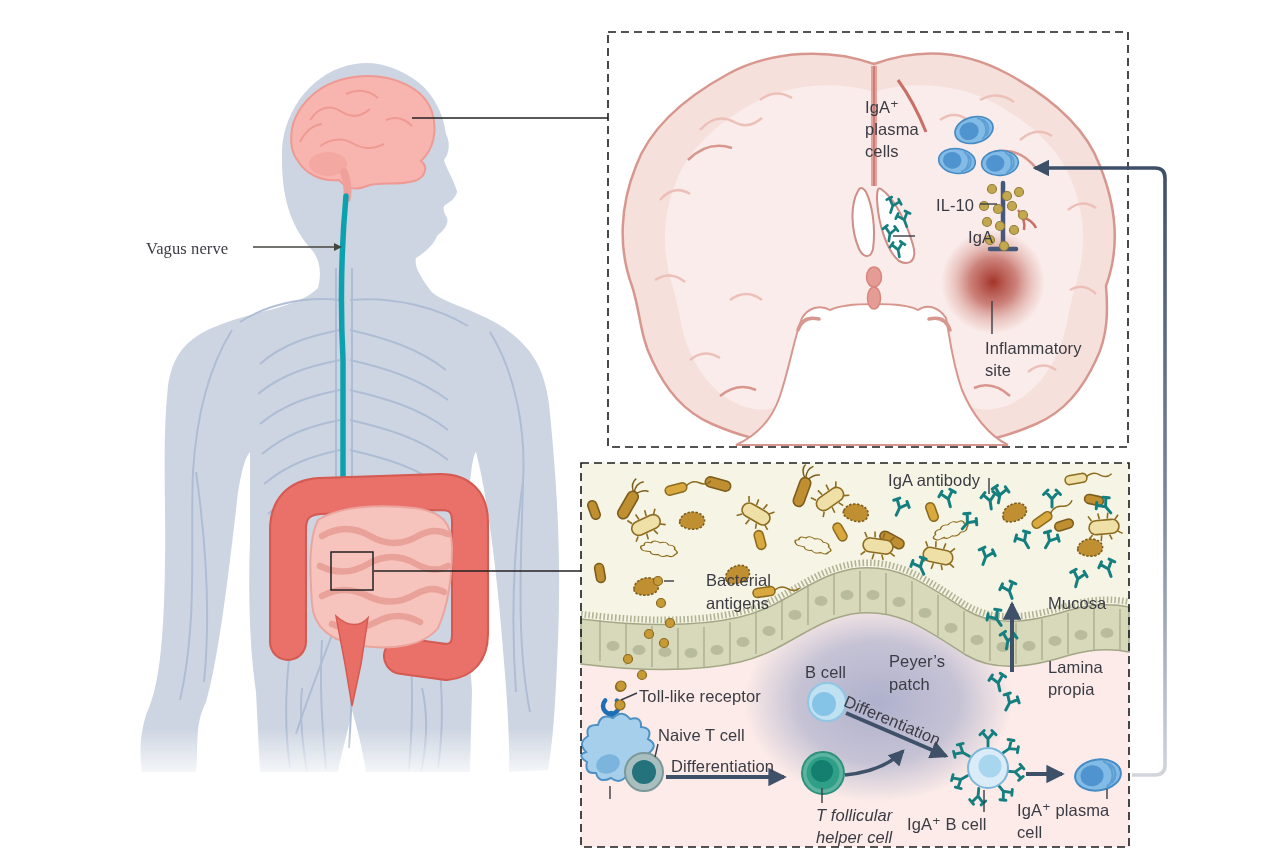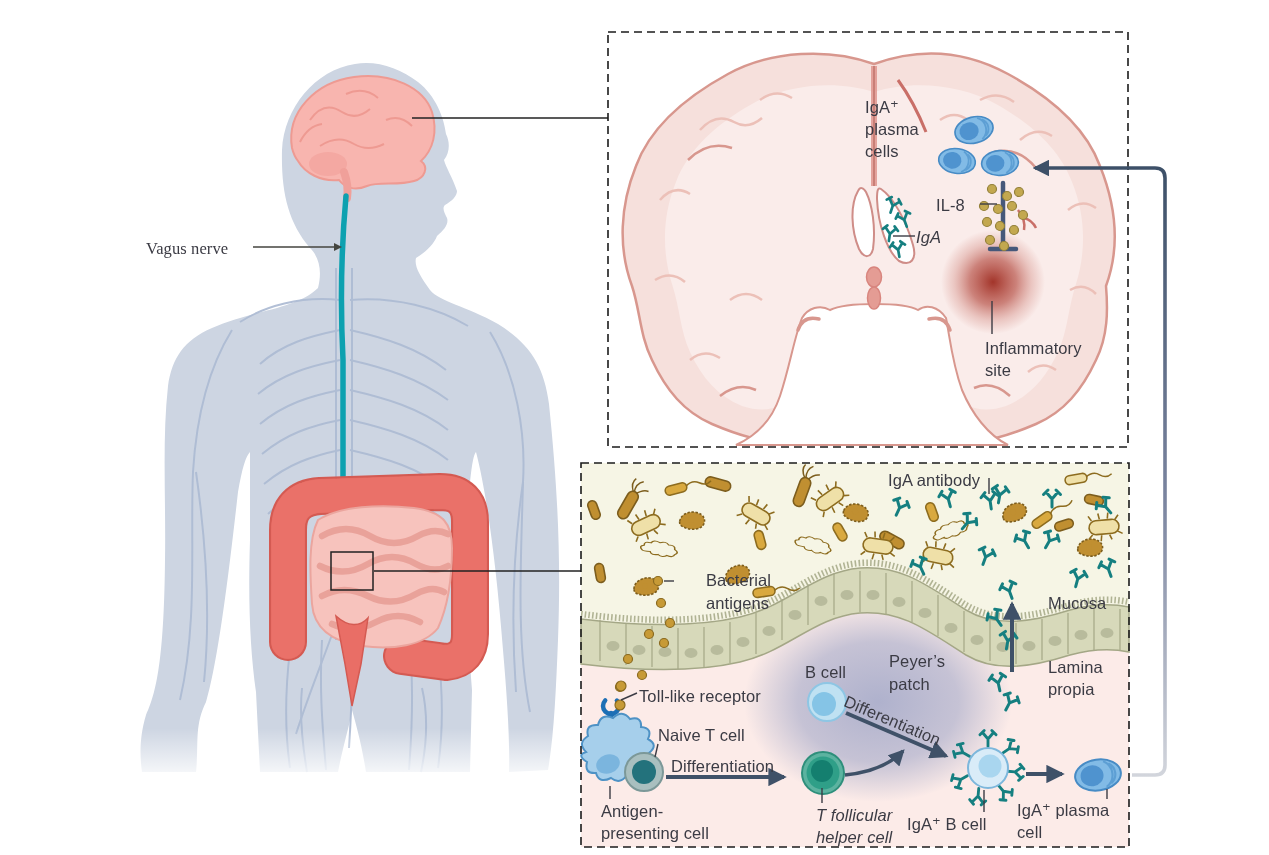--- a/index.html
+++ b/index.html
@@ -4,21 +4,21 @@
 <style>
   html,body{margin:0;padding:0;background:#fff;}
   .canvas{position:relative;width:1269px;height:855px;background:#ffffff;overflow:hidden;
           font-family:"Liberation Sans","DejaVu Sans",sans-serif;}
   svg{position:absolute;left:0;top:0;}
   .lbl{position:absolute;font-size:16.5px;line-height:1.3;color:#3b3b44;white-space:nowrap;letter-spacing:.1px;}
   .lbl div{white-space:nowrap;}
   .lbl-vagus{left:146px;top:238px;width:104px;font-family:Liberation Serif, serif;}
   .lbl-plasma-cells{left:865px;top:96px;line-height:22px;}
   .lbl-il10{left:936px;top:195px;}
-  .lbl-iga{left:916px;top:227px;font-style:italic;}
+  .lbl-iga{left:968px;top:227px;}
   .lbl-inflammatory{left:985px;top:337px;line-height:22px;}
   .lbl-iga-antibody{left:888px;top:470px;}
   .lbl-bacterial{left:676px;top:569px;line-height:23px;margin-left:30px;}
   .lbl-mucosa{left:1048px;top:593px;}
   .lbl-lamina{left:1048px;top:656px;line-height:22px;}
   .lbl-peyers{left:889px;top:650px;line-height:23px;}
   .lbl-bcell{left:805px;top:662px;}
   .lbl-diff-diag{left:849px;top:691px;transform:rotate(23deg);transform-origin:0 0;}
   .lbl-tlr{left:639px;top:686px;}
   .lbl-naive{left:638px;top:725px;margin-left:20px;}
@@ -512,21 +512,21 @@
   <path d="M1132,775 H1155 Q1165,775 1165,765 V178 Q1165,168 1155,168 H1035" fill="none" stroke="url(#conn)" stroke-width="3.6" marker-end="url(#ahd)"></path>
 </svg>
 
 <div class="lbl lbl-vagus">Vagus nerve</div>
 
 <div class="lbl lbl-plasma-cells">
   <div>IgA⁺</div>
   <div>plasma</div>
   <div>cells</div>
 </div>
-<div class="lbl lbl-il10">IL-8</div>
+<div class="lbl lbl-il10">IL-10</div>
 <div class="lbl lbl-iga">IgA</div>
 <div class="lbl lbl-inflammatory">
   <div>Inflammatory</div>
   <div>site</div>
 </div>
 
 <div class="lbl lbl-iga-antibody">IgA antibody</div>
 <div class="lbl lbl-bacterial">
   <div>Bacterial</div>
   <div>antigens</div>
@@ -538,24 +538,20 @@
 </div>
 <div class="lbl lbl-peyers">
   <div>Peyer’s</div>
   <div>patch</div>
 </div>
 <div class="lbl lbl-bcell">B cell</div>
 <div class="lbl lbl-diff-diag">Differentiation</div>
 <div class="lbl lbl-tlr">Toll-like receptor</div>
 <div class="lbl lbl-naive">Naive T cell</div>
 <div class="lbl lbl-diff">Differentiation</div>
-<div class="lbl lbl-apc">
-  <div>Antigen-</div>
-  <div>presenting cell</div>
-</div>
 <div class="lbl lbl-tfh">
   <div>T follicular</div>
   <div>helper cell</div>
 </div>
 <div class="lbl lbl-igab">IgA⁺ B cell</div>
 <div class="lbl lbl-igaplasma">
   <div>IgA⁺ plasma</div>
   <div>cell</div>
 </div>
 

